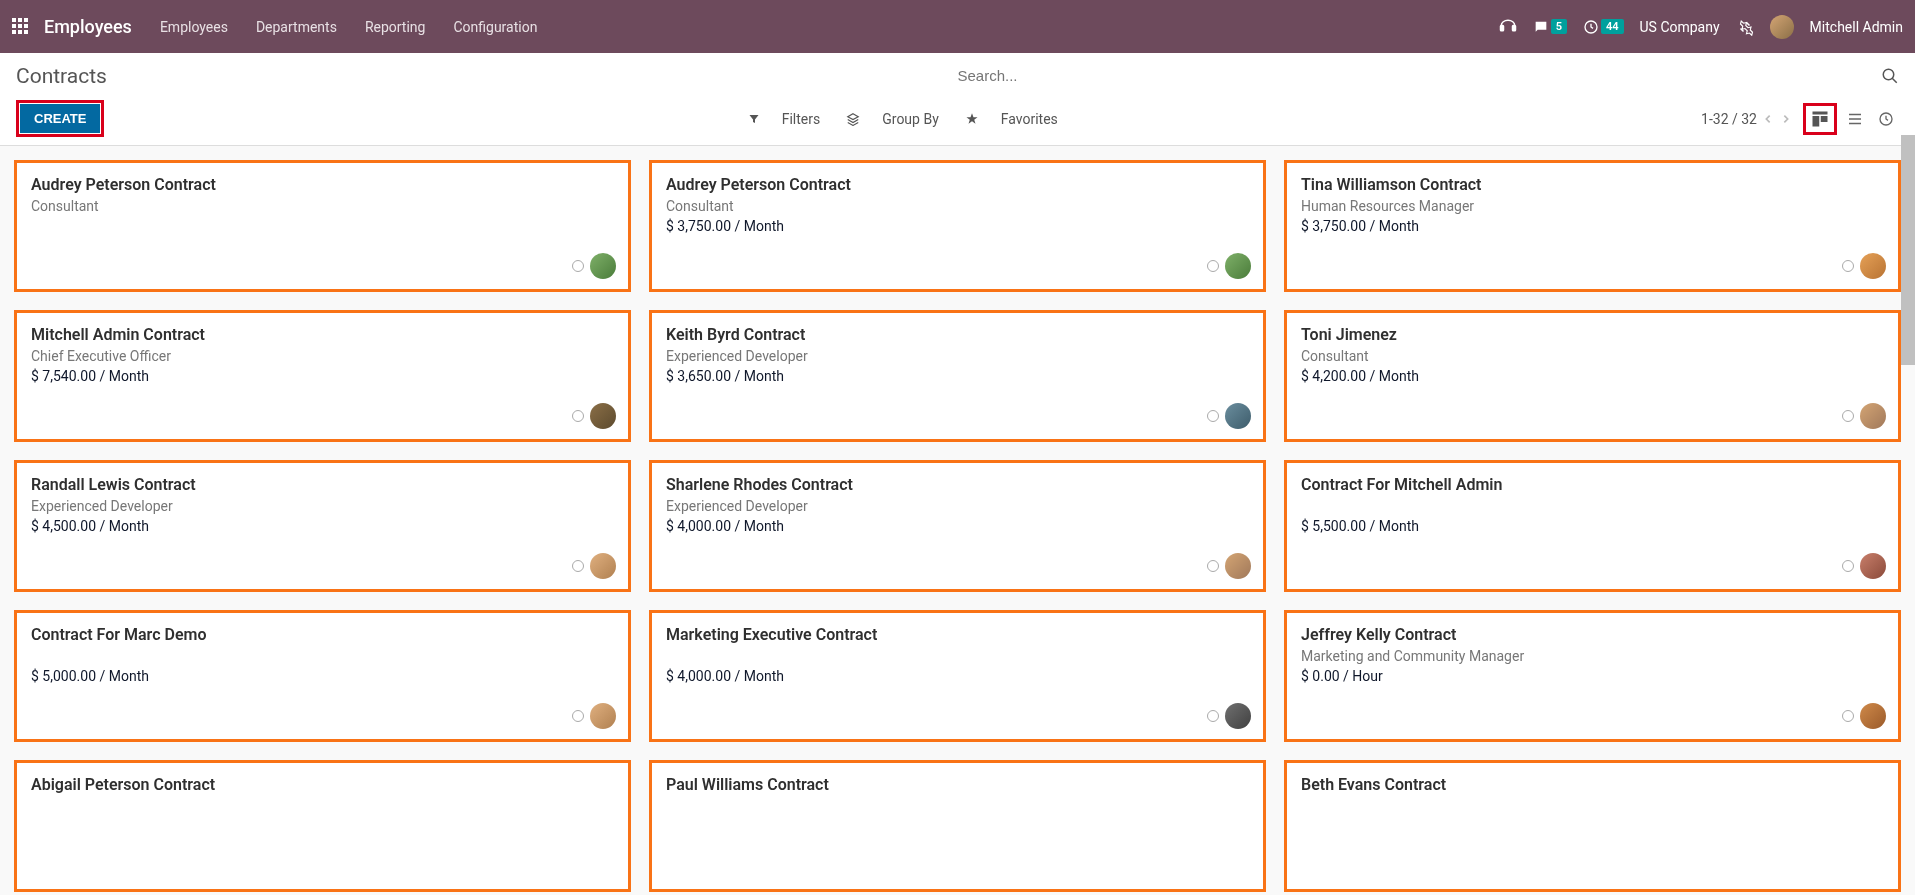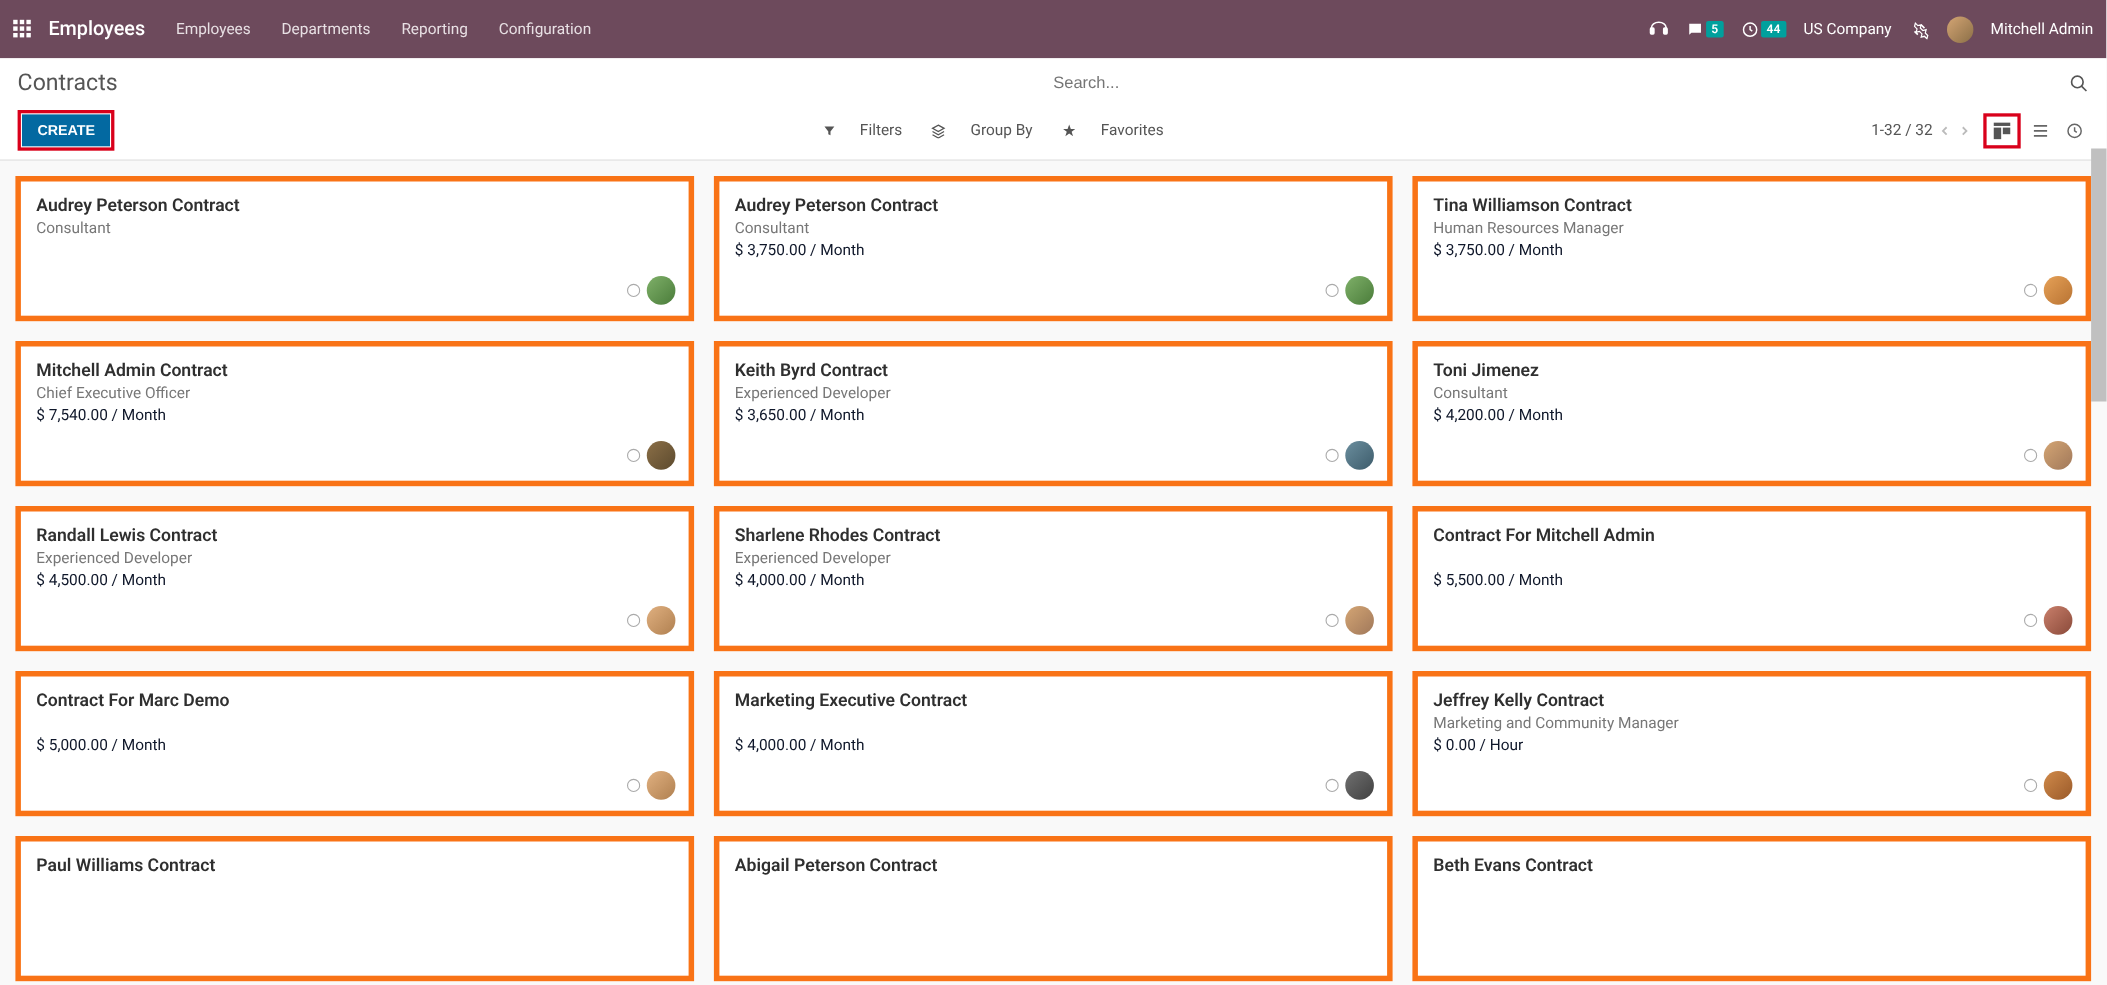--- a/index.html
+++ b/index.html
@@ -35,21 +35,21 @@
 .search-opt { display: flex; align-items: center; gap: 22px; color: #555; font-size: 14px; cursor: pointer; justify-content: space-between; }
 .cp-right { margin-left: auto; display: flex; align-items: center; gap: 10px; }
 .pager { color: #555; font-size: 14px; display: flex; align-items: center; gap: 4px; }
 .pager-arrow { color: #bbb; font-size: 18px; cursor: pointer; padding: 0 2px; }
 .view-switcher { display: flex; gap: 4px; align-items: center; }
 .view-btn { color: #666; padding: 4px 5px; cursor: pointer; display: flex; align-items: center; }
 .view-btn.highlighted { border: 3px solid #d9001b; }
 
 
 .kanban-wrap { padding: 14px 14px; display: grid; grid-template-columns: repeat(3, 1fr); gap: 18px; height: calc(100vh - 135px); overflow-y: auto; }
-.card { background: #fff; border: 5px solid #f97316; padding: 12px 14px; position: relative; min-height: 110px; }
+.card { background: #fff; border: 3px solid #f97316; padding: 12px 14px; position: relative; min-height: 110px; }
 .card-title { font-size: 16px; font-weight: 600; color: #2f2f2f; margin-bottom: 4px; }
 .card-sub { font-size: 14px; color: #777; margin-bottom: 4px; }
 .card-wage { font-size: 14px; color: #0f172a; }
 .card-footer { position: absolute; right: 12px; bottom: 10px; display: flex; align-items: center; gap: 6px; }
 .status-dot { width: 12px; height: 12px; border: 1.5px solid #aaa; border-radius: 50%; background: #fff; }
 .avatar { width: 26px; height: 26px; border-radius: 50%; background: linear-gradient(135deg,#c9a88a,#8a6d52); }
 .avatar.c1{background:linear-gradient(135deg,#7fb069,#4a7c3a);}
 .avatar.c2{background:linear-gradient(135deg,#e6a157,#b87333);}
 .avatar.c3{background:linear-gradient(135deg,#8b6f47,#5c4a2e);}
 .avatar.c4{background:linear-gradient(135deg,#d4a574,#a0785a);}
@@ -297,29 +297,29 @@
     <div class="card">
       <div class="card-title">Jeffrey Kelly Contract</div>
       <div class="card-sub">Marketing and Community Manager</div>
       <div class="card-wage">$ 0.00 / Hour</div>
       <div class="card-footer">
         <span class="status-dot"></span>
         <span class="avatar c11"></span>
       </div>
     </div>
     <div class="card">
+      <div class="card-title">Abigail Peterson Contract</div>
+      <div class="card-sub">&nbsp;</div>
+      <div class="card-footer"></div>
+    </div>
+    <div class="card">
       <div class="card-title">Paul Williams Contract</div>
       <div class="card-sub">&nbsp;</div>
       <div class="card-footer"></div>
     </div>
     <div class="card">
-      <div class="card-title">Abigail Peterson Contract</div>
+      <div class="card-title">Beth Evans Contract</div>
       <div class="card-sub">&nbsp;</div>
       <div class="card-footer"></div>
     </div>
-    <div class="card">
-      <div class="card-title">Beth Evans Contract</div>
-      <div class="card-sub">&nbsp;</div>
-      <div class="card-footer"></div>
-    </div>
   </div>
 
 <div class="scroll-ind"></div>
 
 </body></html>

